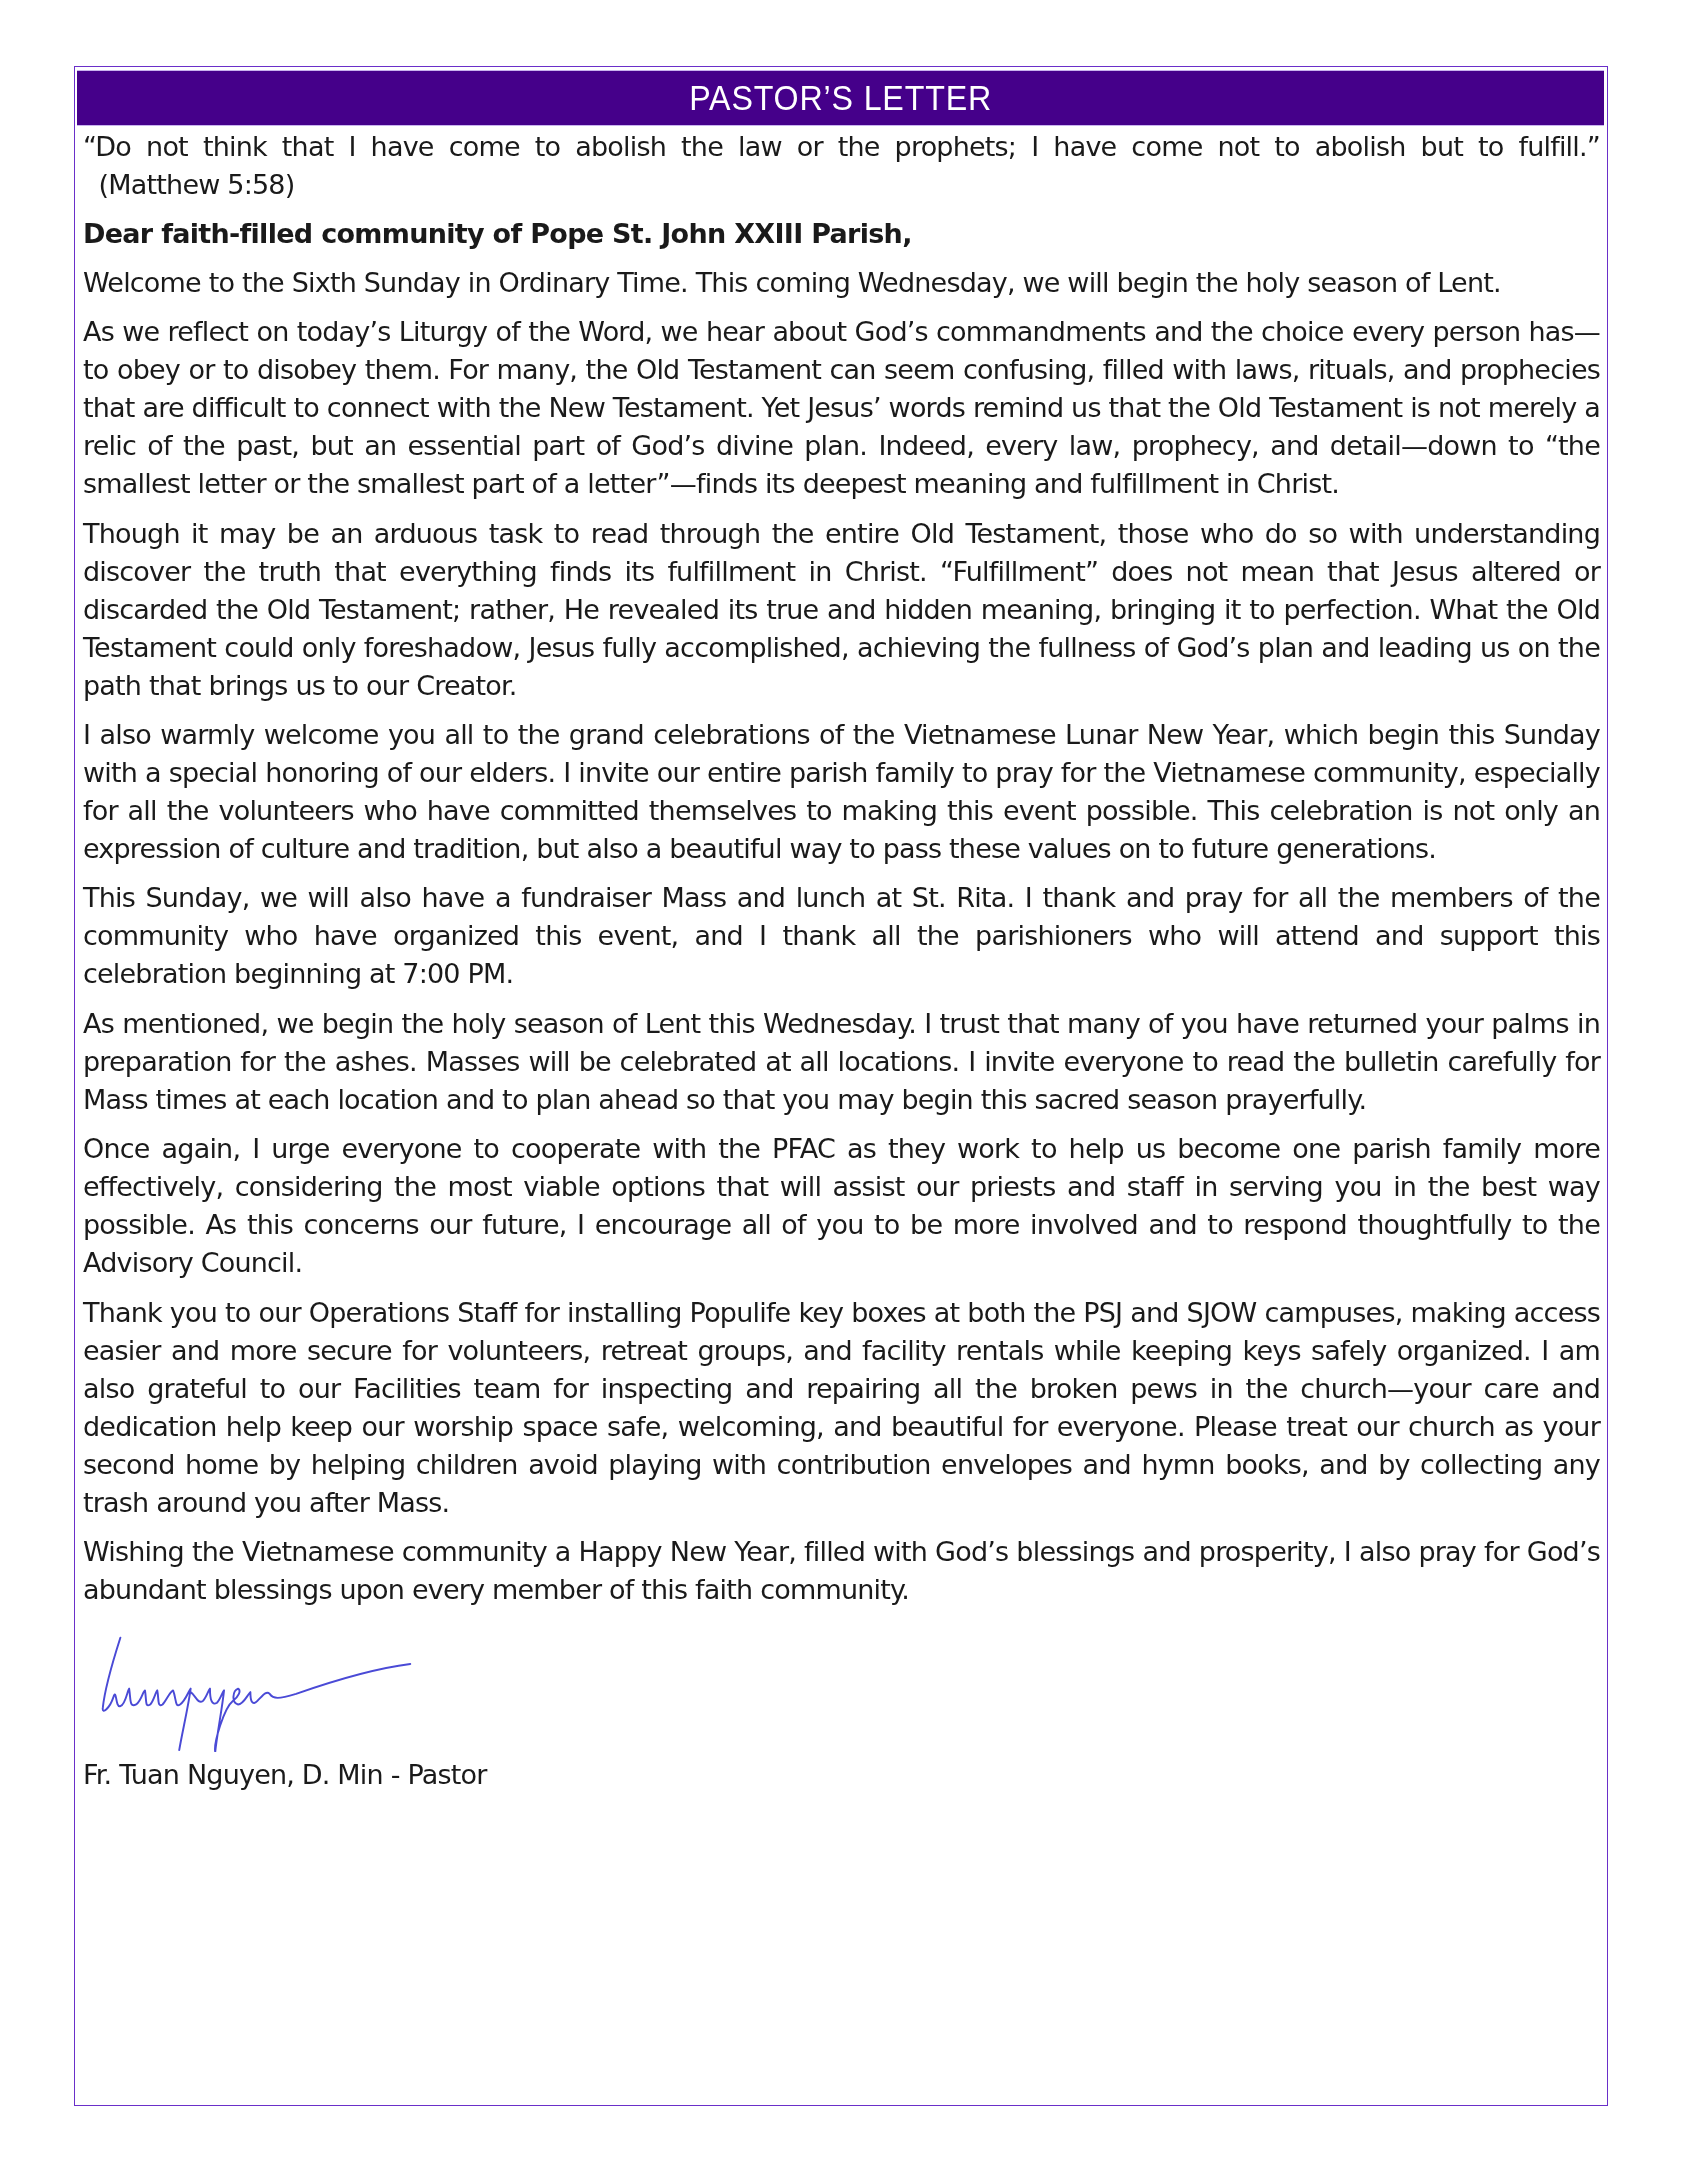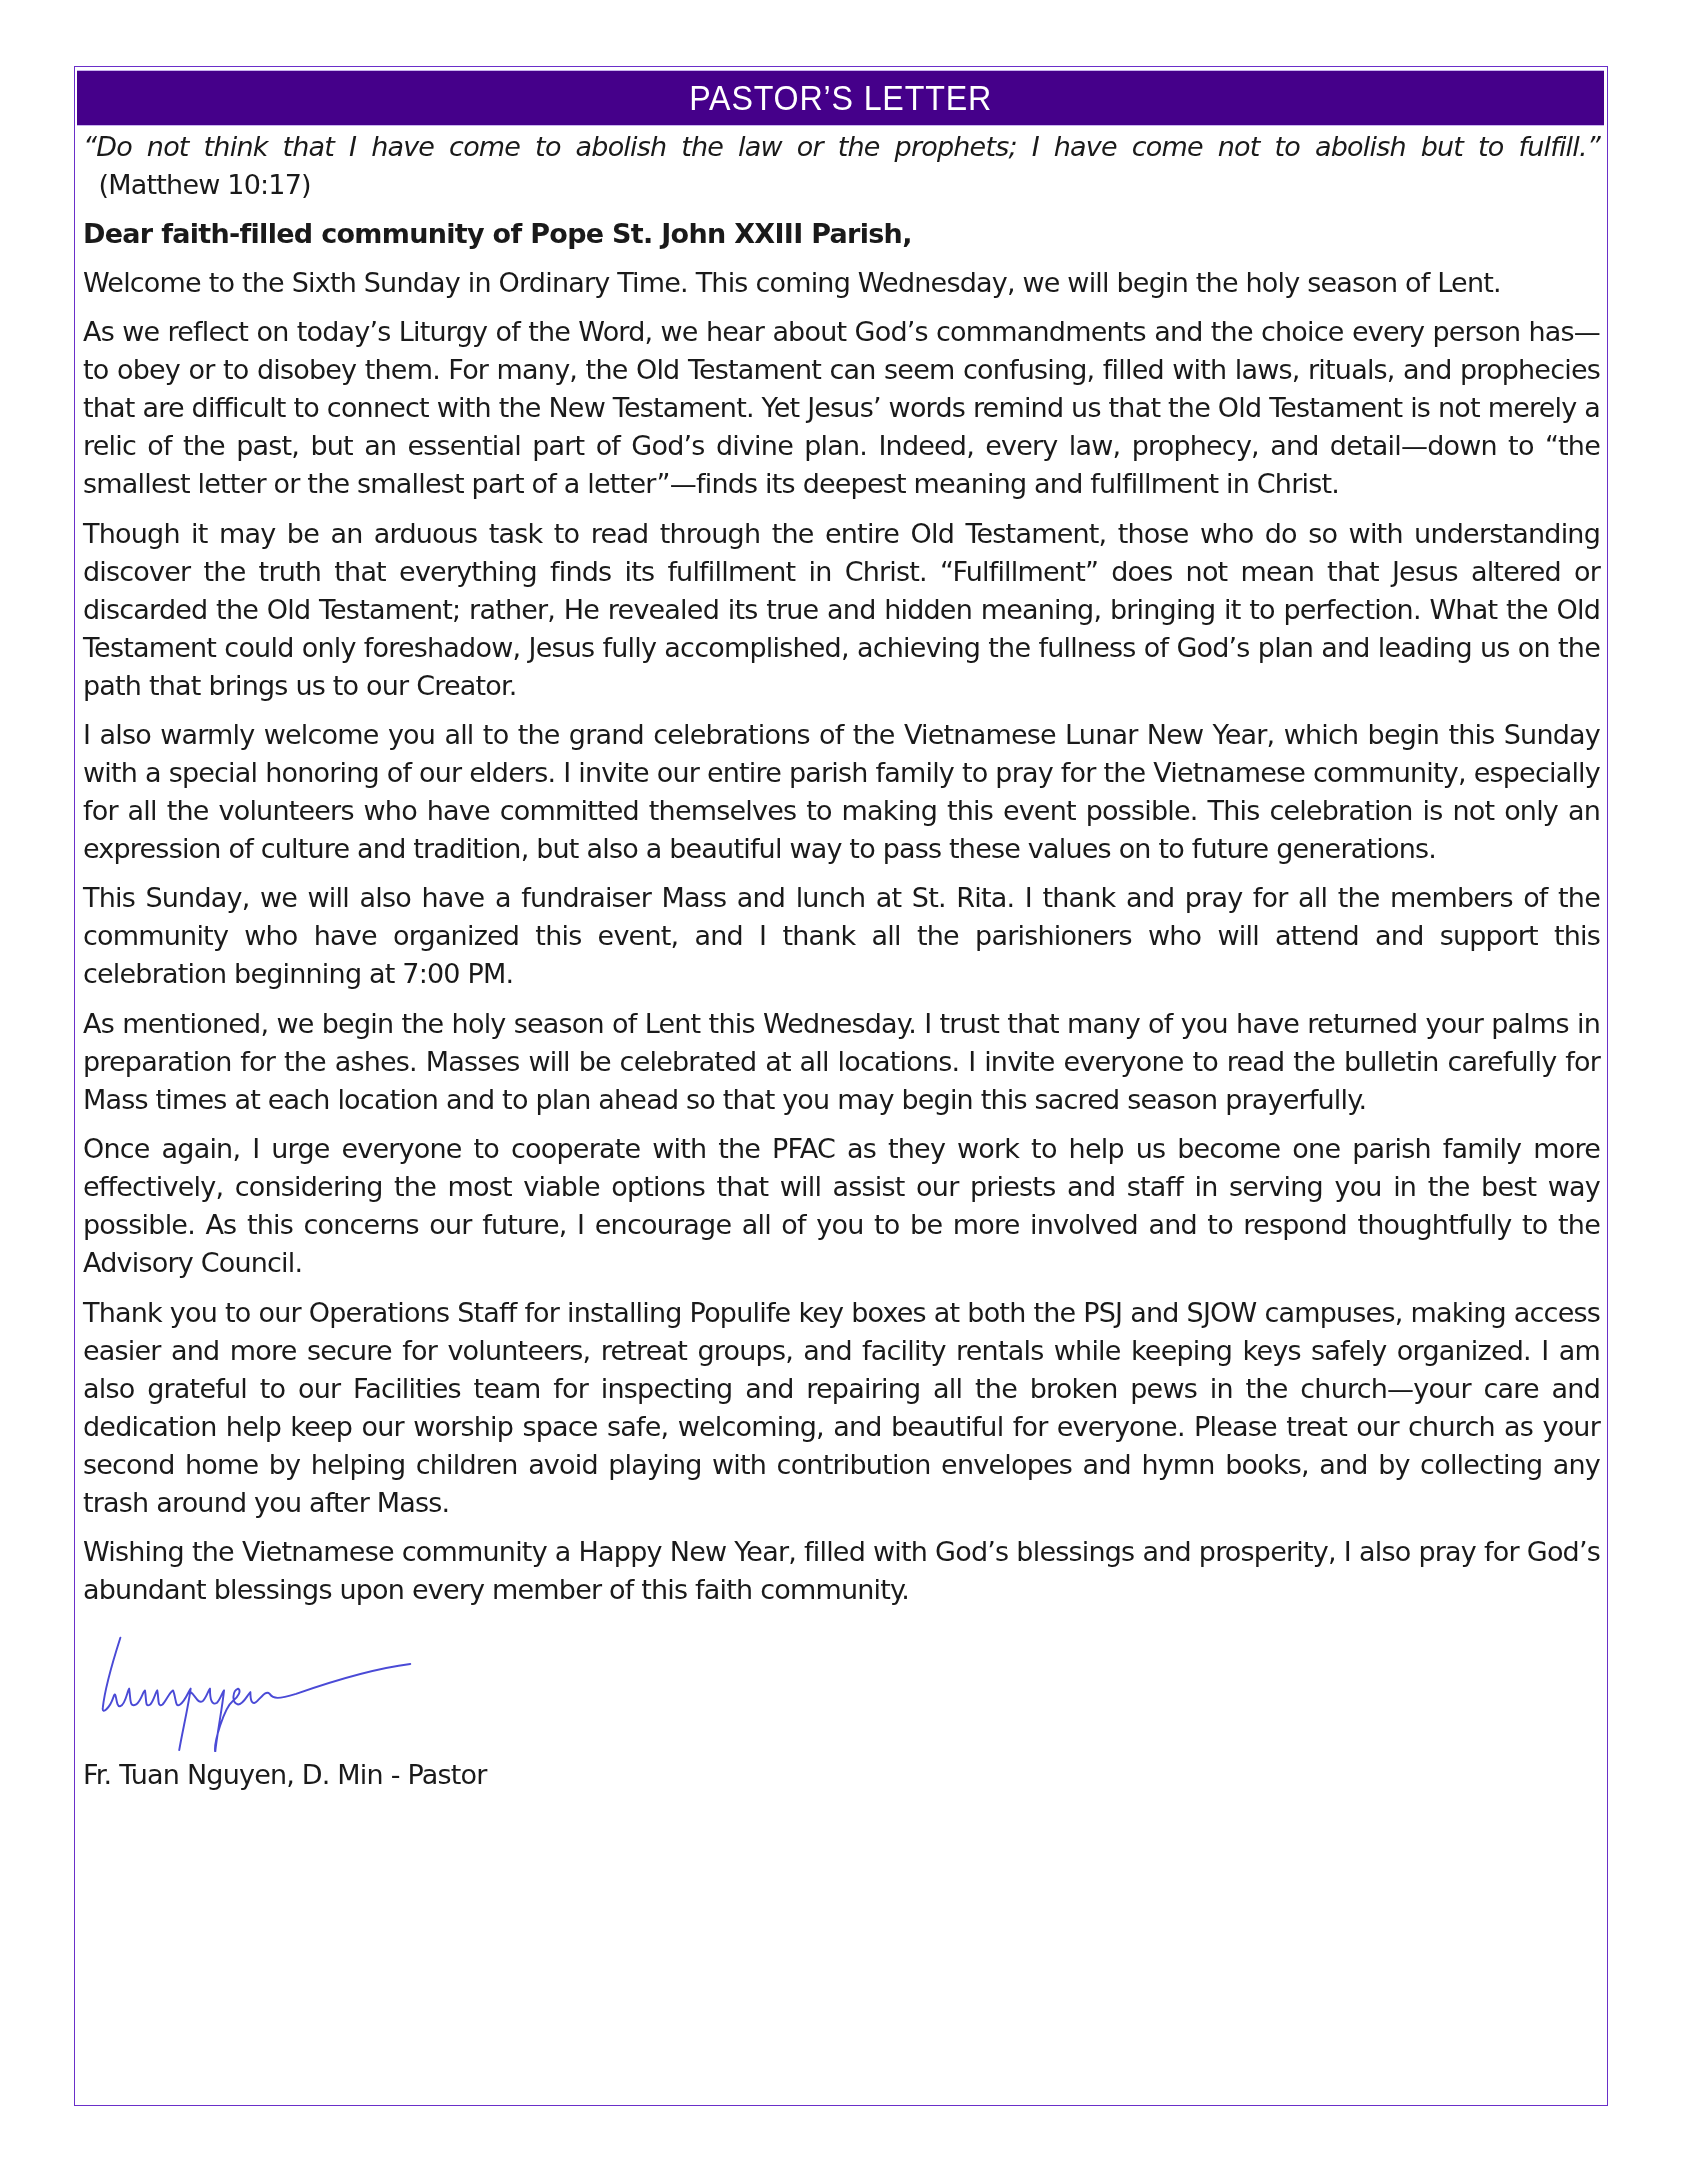--- a/index.html
+++ b/index.html
@@ -57,21 +57,20 @@
       letter-spacing: -0.8px;
       word-spacing: 0px;
     }
     .letter-body p {
       margin: 0 0 11.4px 0;
     }
     .epigraph {
       margin: 0 0 8.8px 0;
     }
     .epigraph .quote {
-      font-style: italic;
     }
     .greeting {
       font-weight: bold;
       margin: 0 0 10.5px 0 !important;
       letter-spacing: -0.7px;
     }
     .closing {
       margin-top: 46px !important;
     }
     .signature {
@@ -86,21 +85,21 @@
   </style>
 </head>
 <body>
 
 <div class="letter-box">
   <div class="letter-header">
     <h1>PASTOR’S LETTER</h1>
   </div>
 
   <div class="letter-body">
-    <p class="epigraph"><span class="quote">“Do not think that I have come to abolish the law or the prophets;  I have come not to abolish but to fulfill.”</span><span style="white-space:pre">  (Matthew 10:17)</span></p>
+    <p class="epigraph"><span class="quote">“Do not think that I have come to abolish the law or the prophets;  I have come not to abolish but to fulfill.”</span><span style="white-space:pre">  (Matthew 5:58)</span></p>
 
     <p class="greeting">Dear faith-filled community of Pope St. John XXIII Parish,</p>
 
     <p>Welcome to the Sixth Sunday in Ordinary Time. This coming Wednesday, we will begin the holy season of Lent.</p>
     <p>As we reflect on today’s Liturgy of the Word, we hear about God’s commandments and the choice every person has—to obey or to disobey them. For many, the Old Testament can seem confusing, filled with laws, rituals, and prophecies that are difficult to connect with the New Testament. Yet Jesus’ words remind us that the Old Testament is not merely a relic of the past, but an essential part of God’s divine plan. Indeed, every law, prophecy, and detail—down to “the smallest letter or the smallest part of a letter”—finds its deepest meaning and fulfillment in Christ.</p>
     <p>Though it may be an arduous task to read through the entire Old Testament, those who do so with understanding discover the truth that everything finds its fulfillment in Christ. “Fulfillment” does not mean that Jesus altered or discarded the Old Testament; rather, He revealed its true and hidden meaning, bringing it to perfection. What the Old Testament could only foreshadow, Jesus fully accomplished, achieving the fullness of God’s plan and leading us on the path that brings us to our Creator.</p>
     <p>I also warmly welcome you all to the grand celebrations of the Vietnamese Lunar New Year, which begin this Sunday with a special honoring of our elders. I invite our entire parish family to pray for the Vietnamese community, especially for all the volunteers who have committed themselves to making this event possible. This celebration is not only an expression of culture and tradition, but also a beautiful way to pass these values on to future generations.</p>
     <p>This Sunday, we will also have a fundraiser Mass and lunch at St. Rita. I thank and pray for all the members of the community who have organized this event, and I thank all the parishioners who will attend and support this celebration beginning at 7:00 PM.</p>
     <p>As mentioned, we begin the holy season of Lent this Wednesday. I trust that many of you have returned your palms in preparation for the ashes. Masses will be celebrated at all locations. I invite everyone to read the bulletin carefully for Mass times at each location and to plan ahead so that you may begin this sacred season prayerfully.</p>
     <p>Once again, I urge everyone to cooperate with the PFAC as they work to help us become one parish family more effectively, considering the most viable options that will assist our priests and staff in serving you in the best way possible. As this concerns our future, I encourage all of you to be more involved and to respond thoughtfully to the Advisory Council.</p>

